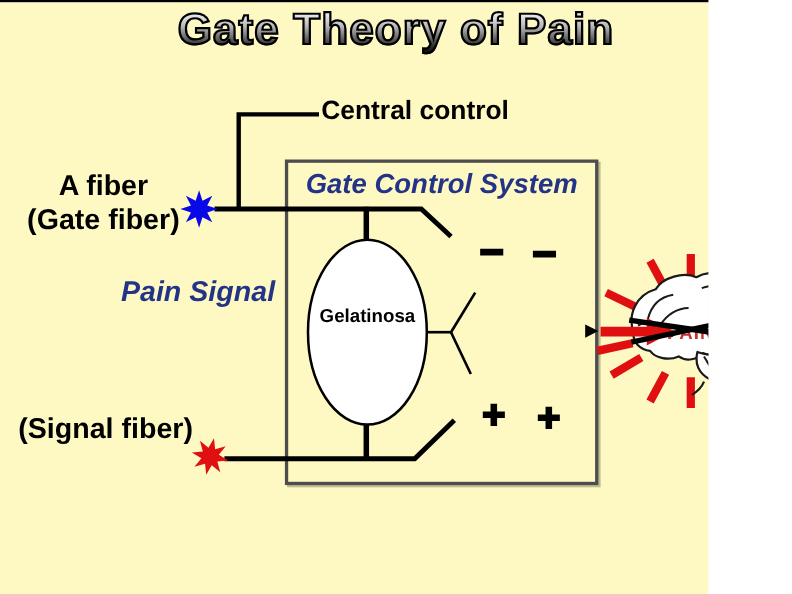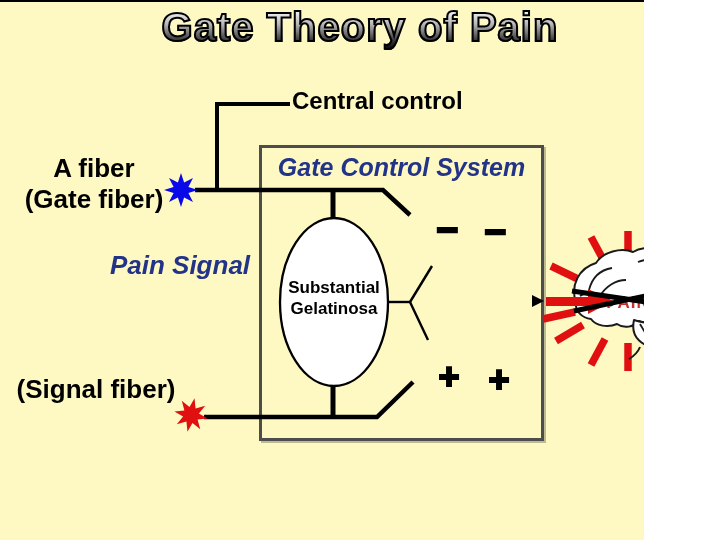--- a/index.html
+++ b/index.html
@@ -126,21 +126,20 @@
 
   <div class="lbl pain-signal">Pain Signal</div>
 
   <div class="lbl fiber-block c-fiber">
     <div>(Signal fiber)</div>
   </div>
 
   <div class="lbl gate-title">Gate Control System</div>
 
   <div class="lbl substantia">
-    <div>Substantial</div>
     <div>Gelatinosa</div>
   </div>
 
 
   <div class="sym minus minus-1">−</div>
   <div class="sym minus minus-2">−</div>
   <div class="sym plus plus-1">+</div>
   <div class="sym plus plus-2">+</div>
 
   <div class="lbl pain-word">PAIN</div>

